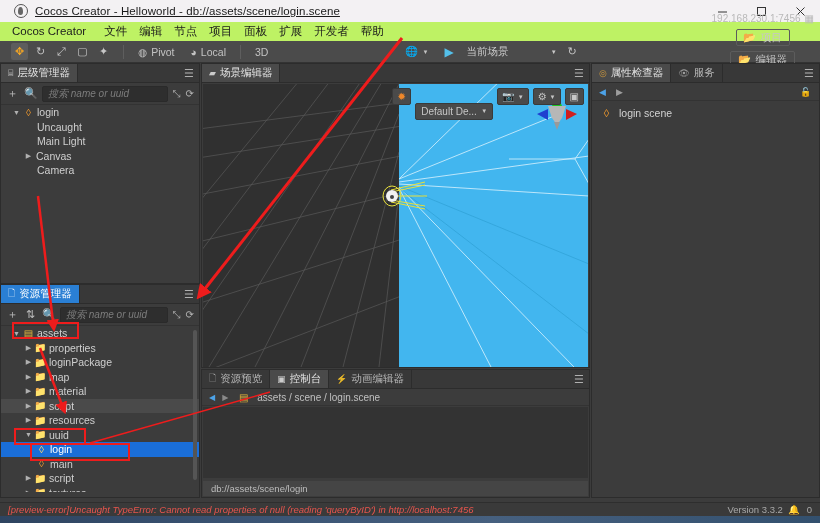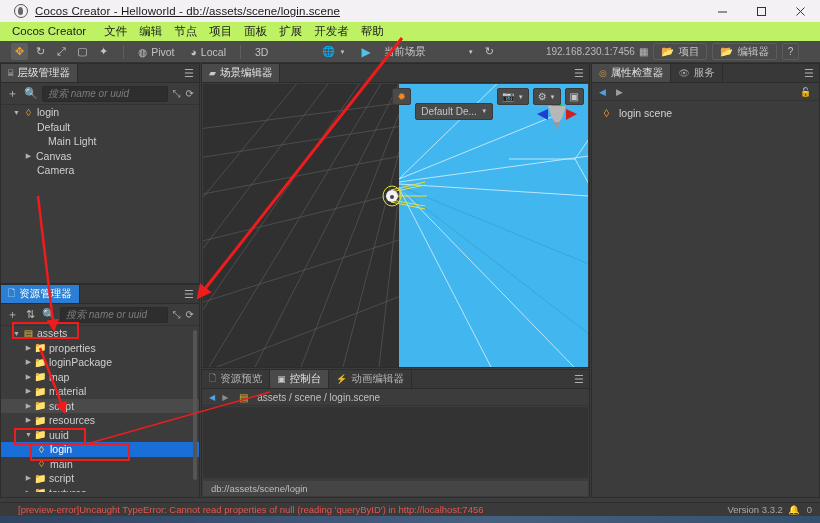--- a/index.html
+++ b/index.html
@@ -47,21 +47,21 @@
     border-bottom: 1px solid #333;
   }
   .tgrp { display: flex; align-items: center; height: 18px; padding: 0 3px; }
   .tbtn {
     min-width: 17px; height: 17px; margin: 0 2px; display: flex; align-items: center;
     justify-content: center; color: #c7c7c7; font-size: 11px; border-radius: 2px;
   }
   .tbtn.active { background: #5d5d5d; color: #f5a623; }
   .tbtn-wide { padding: 0 6px; gap: 4px; font-size: 10.5px; color: #c3c3c3; }
   .tsep { width: 1px; height: 14px; background: #5e5e5e; margin: 0 6px; }
-  .tb-right { margin-left: auto; display: flex; align-items: center; gap: 5px; padding-right: 21px; }
+  .tb-right { margin-left: auto; display: flex; align-items: center; gap: 5px; padding-right: 6px; flex-direction: column; }
   .ipbox { font-size: 10px; color: #b9b9b9; display: flex; align-items: center; gap: 4px; }
   .pillbtn {
     display: flex; align-items: center; gap: 4px; height: 17px; padding: 0 7px;
     border: 1px solid #5c5c5c; border-radius: 2px; font-size: 10.5px; color: #c6c6c6;
   }
   .helpbtn {
     width: 17px; height: 17px; border: 1px solid #5c5c5c; border-radius: 2px;
     display: flex; align-items: center; justify-content: center; font-size: 10px; color: #c6c6c6;
   }
   .scenesel {
@@ -161,21 +161,21 @@
     position: absolute; left: 1px; right: 1px; height: 15px; background: #454545;
     font-size: 9.5px; color: #bdbdbd; display: flex; align-items: center; padding-left: 8px;
   }
 
   
   .statusbar {
     position: absolute; left: 0; bottom: 7px; width: 820px; height: 14px;
     background: #3a3a3a; display: flex; align-items: center;
     border-top: 1px solid #2e2e2e;
   }
-  .errtext { font-size: 9.5px; color: #e8554d; padding-left: 18px; white-space: nowrap; overflow: hidden; }
+  .errtext { font-size: 9.5px; color: #e8554d; padding-left: 8px; white-space: nowrap; overflow: hidden; font-style: italic; }
   .status-right { margin-left: auto; display: flex; align-items: center; gap: 6px;
                   padding-right: 8px; font-size: 9.5px; color: #a8a8a8; }
   .taskbar {
     position: absolute; left: 0; bottom: 0; width: 820px; height: 7px;
     background: linear-gradient(90deg,#2e4460 0%,#3a5373 30%,#46607f 60%,#33506e 100%);
   }
 
   
   .ann { position: absolute; pointer-events: none; z-index: 60; }
   .annbox { border: 2px solid #ee1c1c; }
@@ -290,23 +290,23 @@
         <span>⟳</span>
       </div>
     </div>
     <div class="tree" style="height:172px">
       <div class="trow" style="padding-left:10px">
         <span class="tw">▼</span>
         <span class="tico scene">◊</span>
         <span class="tlabel">login</span>
       </div>
       <div class="trow" style="padding-left:34px">
-        <span class="tlabel">Default</span>
-      </div>
-      <div class="trow" style="padding-left:45px">
+        <span class="tlabel">Uncaught</span>
+      </div>
+      <div class="trow" style="padding-left:34px">
         <span class="tlabel">Main Light</span>
       </div>
       <div class="trow" style="padding-left:22px">
         <span class="tw">▶</span>
         <span class="tlabel">Canvas</span>
       </div>
       <div class="trow" style="padding-left:34px">
         <span class="tlabel">Camera</span>
       </div>
     </div>

